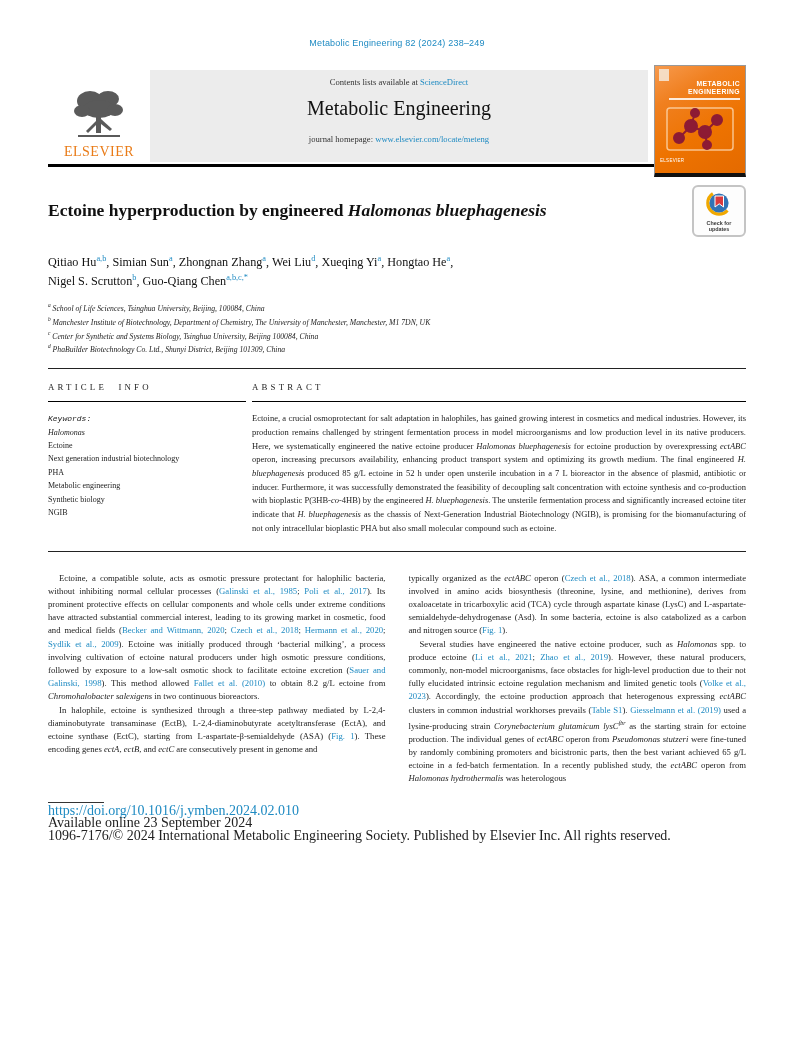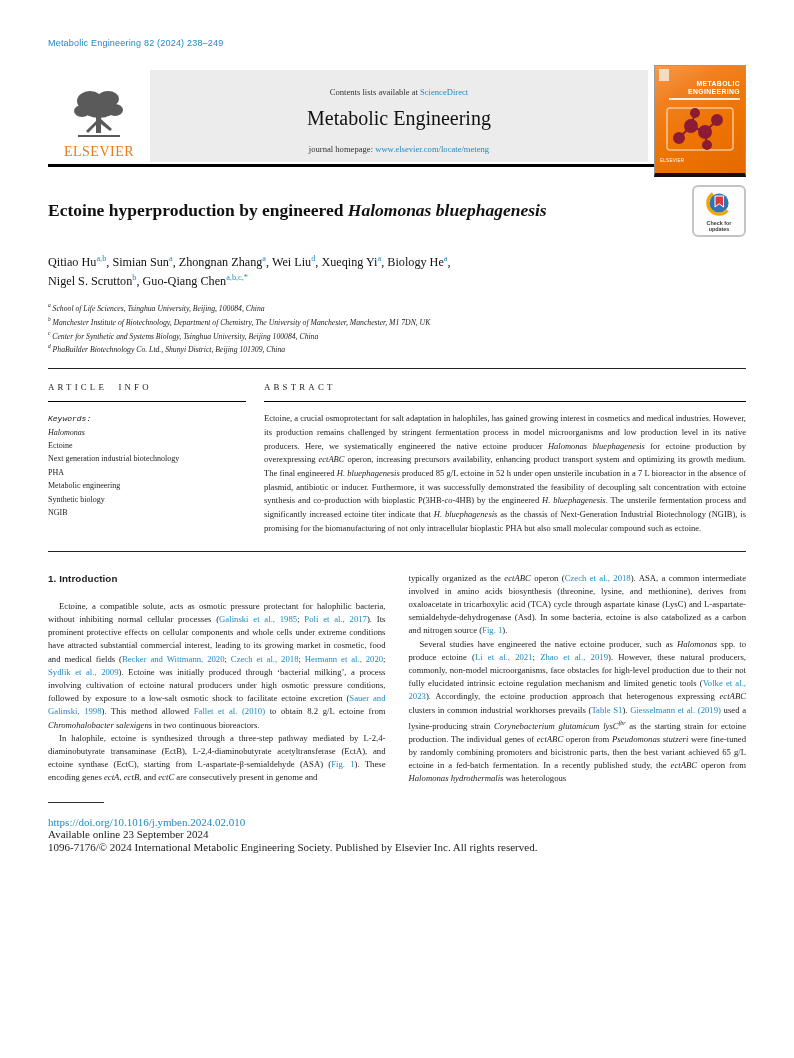--- a/index.html
+++ b/index.html
@@ -9,29 +9,29 @@
     --c-coverred:#8d1b34;
   }
   *{margin:0;padding:0;box-sizing:border-box;}
   html,body{background:#fff;}
   body{
     width:794px;height:1058px;overflow:hidden;position:relative;
     font-family:"Liberation Serif",serif;color:#1a1a1a;
     -webkit-font-smoothing:antialiased;
   }
   .page{padding:0 48px;}
-  .citation{padding-top:38px;font-family:"Liberation Sans",sans-serif;
+  .citation{padding-top:38px;text-align:center;font-family:"Liberation Sans",sans-serif;
     font-size:9px;color:var(--c-link);letter-spacing:.2px;}
   
   .header-row{margin-top:22px;display:flex;align-items:stretch;height:92px;position:relative;}
   .logo-box{width:102px;background:#fff;display:flex;flex-direction:column;align-items:center;justify-content:flex-end;padding-bottom:2px;}
   .logo-box svg{display:block;}
   .elsevier-word{font-family:"Liberation Serif",serif;font-size:14px;color:var(--c-orange);
     letter-spacing:.5px;font-weight:400;margin-top:1px;}
-  .banner{flex:1;background:#ececec;text-align:center;padding-top:17px;}
+  .banner{flex:1;background:#ececec;text-align:center;padding-top:7px;}
   .contents-line{font-size:8.6px;color:#333;}
   .contents-line .lnk{color:var(--c-link);}
   .journal-title{font-size:20px;margin-top:10px;color:#111;}
   .homepage-line{font-size:8.6px;margin-top:14px;color:#333;}
   .homepage-line .lnk{color:var(--c-link);}
   .cover{width:92px;margin-left:6px;position:relative;top:-5px;height:112px;z-index:2;
     border:1px solid #999;border-bottom:4px solid #101010;
     background:linear-gradient(150deg,#f79a4d 0%,#f08020 26%,var(--c-cover) 60%,#e46a00 100%);
     overflow:hidden;}
   .cover-title{font-family:"Liberation Sans",sans-serif;font-weight:bold;color:#fff;
@@ -45,21 +45,21 @@
   .title-row{margin-top:32px;display:flex;justify-content:space-between;align-items:flex-start;}
   .art-title{font-size:17.5px;line-height:22px;color:#111;max-width:600px;}
   .badge{width:54px;height:52px;border:2px solid #c4c4c4;border-radius:6px;background:#fdfdfd;
     display:flex;flex-direction:column;align-items:center;justify-content:center;flex:0 0 auto;margin-top:-14px;}
   .badge-txt{font-family:"Liberation Sans",sans-serif;font-size:5.4px;color:#3b3b3b;line-height:6.2px;text-align:center;font-weight:bold;}
   .authors{margin-top:14px;font-size:12.2px;line-height:16px;color:#111;}
   .affils{margin-top:11px;font-size:7.7px;line-height:11.2px;font-style:italic;color:#222;}
   .affils .af-sup{font-style:italic;vertical-align:super;font-size:70%;}
   .rule-thin{height:1px;background:#222;margin-top:13px;}
   
-  .ia-wrap{display:flex;gap:18px;margin-top:0;}
+  .ia-wrap{display:flex;gap:6px;margin-top:0;}
   .info-col{width:198px;flex:0 0 auto;padding-top:13px;}
   .abs-col{flex:1;padding-top:13px;}
   .block-head{font-size:8.8px;letter-spacing:3.2px;word-spacing:6px;color:#222;}
   .head-rule{height:1px;background:#000;margin:9px 0 10px;}
   .kw{font-size:8px;line-height:13.4px;color:#222;}
   .kw-label{font-style:italic;font-family:Liberation Mono, monospace;}
   .kw-item-0{font-style:italic;}
   .abs-text{font-size:8.5px;line-height:13.7px;text-align:justify;color:#1c1c1c;}
   .section-rule{height:1px;background:#222;margin-top:15px;}
   
@@ -67,21 +67,21 @@
   .bcol{flex:1;font-size:8.7px;line-height:13.2px;text-align:justify;color:#1c1c1c;}
   .sec-head{font-size:9.8px;font-weight:bold;margin-bottom:15px;font-family:"Liberation Sans",sans-serif;letter-spacing:.1px;}
   .para{margin:0;}
   .para.indent{text-indent:11px;}
   
   .fn{margin-top:16px;}
   .fn-rule{width:56px;height:1px;background:#333;}
   .fn-text{font-size:7.9px;line-height:11.6px;margin-top:5px;color:#222;}
   .fn-text .star{padding-left:8px;}
   .fn-text .line2{padding-left:8px;}
-  .footer{margin-top:13px;font-size:11px;line-height:12.6px;color:#222;}
+  .footer{margin-top:2px;font-size:14px;line-height:12.6px;color:#222;}
   .footer .doi{color:var(--c-link);}
   
   .t-i{font-style:italic;margin-top:8px;}
   .t-link{color:var(--c-link);}
   .t-sup{vertical-align:super;font-size:68%;color:var(--c-link);}
   .t-supi{vertical-align:super;font-size:68%;font-style:italic;}
 </style>
 </head>
 <body>
 
@@ -160,21 +160,21 @@
         </svg>
       </span>
       <div class="badge-txt">
         <div>Check for</div>
         <div>updates</div>
       </div>
     </div>
   </div>
 
   <div class="authors">
-    <div><span>Qitiao Hu</span><span class="t-sup">a,b</span><span>, Simian Sun</span><span class="t-sup">a</span><span>, Zhongnan Zhang</span><span class="t-sup">a</span><span>, Wei Liu</span><span class="t-sup">d</span><span>, Xueqing Yi</span><span class="t-sup">a</span><span>, Biology He</span><span class="t-sup">a</span><span>,</span></div>
+    <div><span>Qitiao Hu</span><span class="t-sup">a,b</span><span>, Simian Sun</span><span class="t-sup">a</span><span>, Zhongnan Zhang</span><span class="t-sup">a</span><span>, Wei Liu</span><span class="t-sup">d</span><span>, Xueqing Yi</span><span class="t-sup">a</span><span>, Hongtao He</span><span class="t-sup">a</span><span>,</span></div>
     <div><span>Nigel S. Scrutton</span><span class="t-sup">b</span><span>, Guo-Qiang Chen</span><span class="t-sup">a,b,c,*</span></div>
   </div>
 
   <div class="affils">
     <div><span class="af-sup">a</span> <span>School of Life Sciences, Tsinghua University, Beijing, 100084, China</span></div>
     <div><span class="af-sup">b</span> <span>Manchester Institute of Biotechnology, Department of Chemistry, The University of Manchester, Manchester, M1 7DN, UK</span></div>
     <div><span class="af-sup">c</span> <span>Center for Synthetic and Systems Biology, Tsinghua University, Beijing 100084, China</span></div>
     <div><span class="af-sup">d</span> <span>PhaBuilder Biotechnology Co. Ltd., Shunyi District, Beijing 101309, China</span></div>
   </div>
 
@@ -201,21 +201,20 @@
       <div class="block-head">ABSTRACT</div>
       <div class="head-rule"></div>
       <div class="abs-text"><span>Ectoine, a crucial osmoprotectant for salt adaptation in halophiles, has gained growing interest in cosmetics and medical industries. However, its production remains challenged by stringent fermentation process in model microorganisms and low production level in its native producers. Here, we systematically engineered the native ectoine producer </span><span class="t-i">Halomonas bluephagenesis</span><span> for ectoine production by overexpressing </span><span class="t-i">ectABC</span><span> operon, increasing precursors availability, enhancing product transport system and optimizing its growth medium. The final engineered </span><span class="t-i">H. bluephagenesis</span><span> produced 85 g/L ectoine in 52 h under open unsterile incubation in a 7 L bioreactor in the absence of plasmid, antibiotic or inducer. Furthermore, it was successfully demonstrated the feasibility of decoupling salt concentration with ectoine synthesis and co-production with bioplastic P(3HB-</span><span class="t-i">co</span><span>-4HB) by the engineered </span><span class="t-i">H. bluephagenesis</span><span>. The unsterile fermentation process and significantly increased ectoine titer indicate that </span><span class="t-i">H. bluephagenesis</span><span> as the chassis of Next-Generation Industrial Biotechnology (NGIB), is promising for the biomanufacturing of not only intracellular bioplastic PHA but also small molecular compound such as ectoine.</span></div>
     </div>
   </div>
 
   <div class="section-rule"></div>
 
   <div class="body-wrap">
     <div class="bcol">
-      <div class="sec-head">1. Introduction</div>
       <p class="para indent"><span>Ectoine, a compatible solute, acts as osmotic pressure protectant for halophilic bacteria, without inhibiting normal cellular processes (</span><span class="t-link">Galinski et al., 1985</span><span>; </span><span class="t-link">Poli et al., 2017</span><span>). Its prominent protective effects on cellular components and whole cells under extreme conditions have attracted substantial commercial interest, leading to its growing market in cosmetic, food and medical fields (</span><span class="t-link">Becker and Wittmann, 2020</span><span>; </span><span class="t-link">Czech et al., 2018</span><span>; </span><span class="t-link">Hermann et al., 2020</span><span>; </span><span class="t-link">Sydlik et al., 2009</span><span>). Ectoine was initially produced through ‘bacterial milking’, a process involving cultivation of ectoine natural producers under high osmotic pressure conditions, followed by exposure to a low-salt osmotic shock to facilitate ectoine excretion (</span><span class="t-link">Sauer and Galinski, 1998</span><span>). This method allowed </span><span class="t-link">Fallet et al. (2010)</span><span> to obtain 8.2 g/L ectoine from </span><span class="t-i">Chromohalobacter salexigens</span><span> in two continuous bioreactors.</span></p>
       <p class="para indent"><span>In halophile, ectoine is synthesized through a three-step pathway mediated by L-2,4-diaminobutyrate transaminase (EctB), L-2,4-diaminobutyrate acetyltransferase (EctA), and ectoine synthase (EctC), starting from L-aspartate-β-semialdehyde (ASA) (</span><span class="t-link">Fig. 1</span><span>). These encoding genes </span><span class="t-i">ectA</span><span>, </span><span class="t-i">ectB</span><span>, and </span><span class="t-i">ectC</span><span> are consecutively present in genome and</span></p>
     </div>
     <div class="bcol">
       <p class="para"><span>typically organized as the </span><span class="t-i">ectABC</span><span> operon (</span><span class="t-link">Czech et al., 2018</span><span>). ASA, a common intermediate involved in amino acids biosynthesis (threonine, lysine, and methionine), derives from oxaloacetate in tricarboxylic acid (TCA) cycle through aspartate kinase (LysC) and L-aspartate-semialdehyde-dehydrogenase (Asd). In some bacteria, ectoine is also catabolized as a carbon and nitrogen source (</span><span class="t-link">Fig. 1</span><span>).</span></p>
       <p class="para indent"><span>Several studies have engineered the native ectoine producer, such as </span><span class="t-i">Halomonas</span><span> spp. to produce ectoine (</span><span class="t-link">Li et al., 2021</span><span>; </span><span class="t-link">Zhao et al., 2019</span><span>). However, these natural producers, commonly, non-model microorganisms, face obstacles for high-level production due to their not fully elucidated intrinsic ectoine regulation mechanism and limited genetic tools (</span><span class="t-link">Volke et al., 2023</span><span>). Accordingly, the ectoine production approach that heterogenous expressing </span><span class="t-i">ectABC</span><span> clusters in common industrial workhorses prevails (</span><span class="t-link">Table S1</span><span>). </span><span class="t-link">Giesselmann et al. (2019)</span><span> used a lysine-producing strain </span><span class="t-i">Corynebacterium glutamicum lysC</span><span class="t-supi">fbr</span><span> as the starting strain for ectoine production. The individual genes of </span><span class="t-i">ectABC</span><span> operon from </span><span class="t-i">Pseudomonas stutzeri</span><span> were fine-tuned by randomly combining promoters and bicistronic parts, then the best variant achieved 65 g/L ectoine in a fed-batch fermentation. In a recently published study, the </span><span class="t-i">ectABC</span><span> operon from </span><span class="t-i">Halomonas hydrothermalis</span><span> was heterologous</span></p>
     </div>
   </div>
 
   <div class="fn">

